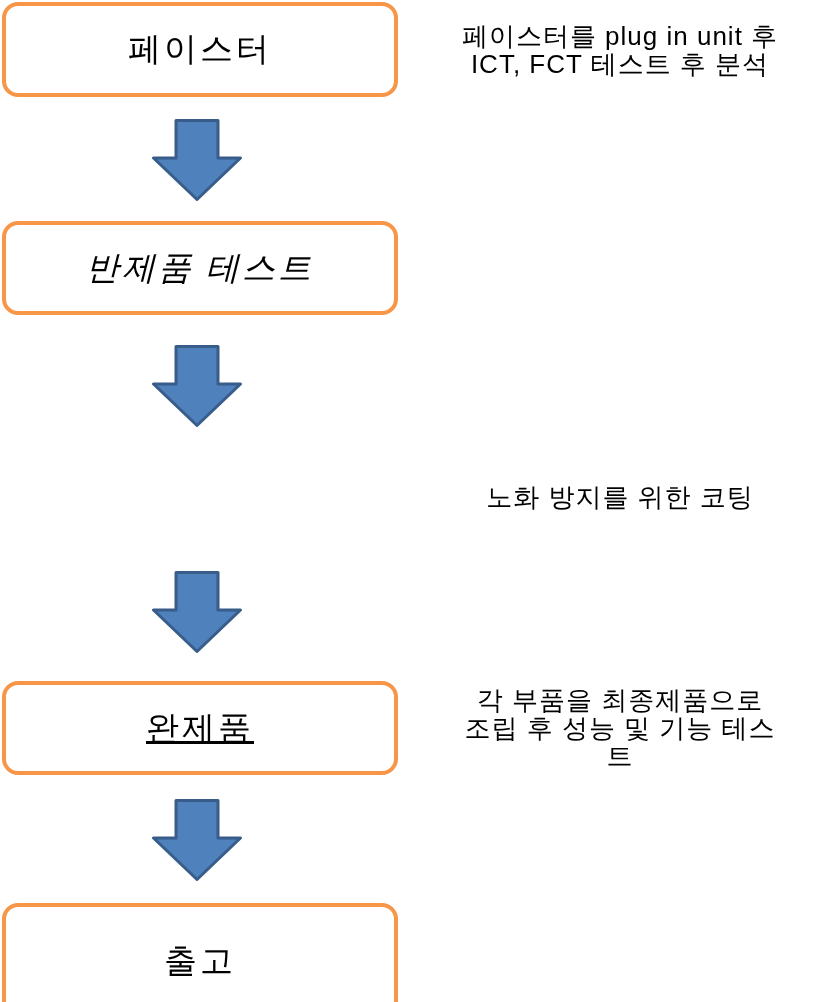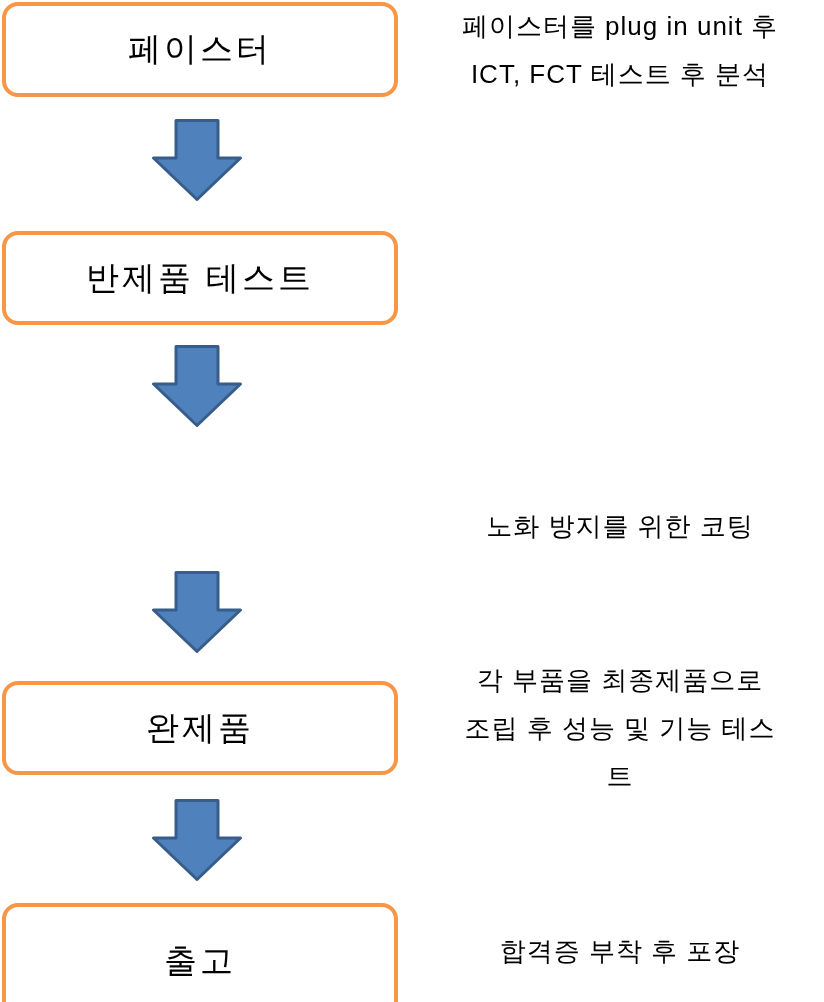--- a/index.html
+++ b/index.html
@@ -38,48 +38,48 @@
   
   .desc {
     position: absolute;
     left: 420px;
     width: 400px;
     display: flex;
     align-items: center;
     justify-content: center;
     text-align: center;
     font-size: 26px;
-    line-height: 48px;
+    line-height: 28px;
     letter-spacing: 1px;
     color: #000000;
     white-space: pre-line;
   }
   
   .arrow {
     position: absolute;
     left: 152px;
     width: 90px;
     height: 82px;
   }
   .arrow polygon {
     fill: #4F81BD;
     stroke: #385D8A;
     stroke-width: 3;
     stroke-linejoin: round;
   }
   
   .b0 { top: 2px;   height: 95px; }
-  .b1 { top: 231px; }
+  .b1 { top: 221px; font-style: italic; }
   .b2 { top: 454px; }
-  .b3 { top: 681px; }
+  .b3 { top: 681px; text-decoration: underline; }
   .b4 { top: 903px; height: 116px; }
 
   .d0 { top: 2px;   height: 95px; }
   .d1 { top: 227px; height: 94px; }
-  .d2 { top: 479px; height: 94px; }
+  .d2 { top: 450px; height: 94px; }
   .d3 { top: 681px; height: 94px; }
   .d4 { top: 903px; height: 96px; }
 
   .a0 { top: 119px; }
   .a1 { top: 345px; }
   .a2 { top: 571px; }
   .a3 { top: 799px; }
 </style>
 </head>
 <body>
@@ -117,15 +117,14 @@
 조립 후 성능 및 기능 테스
 트</div>
 
   <svg class="arrow a3" viewBox="0 0 90 82" aria-hidden="true">
     <polygon points="24,1.5 66,1.5 66,39 88.5,39 45,80.5 1.5,39 24,39"></polygon>
   </svg>
 
   <div class="box b4">
     <span class="box-label">출고</span>
   </div>
-  <div class="desc d4">합격증 부착 후 포장</div>
 
 </div>
 
 </body></html>

